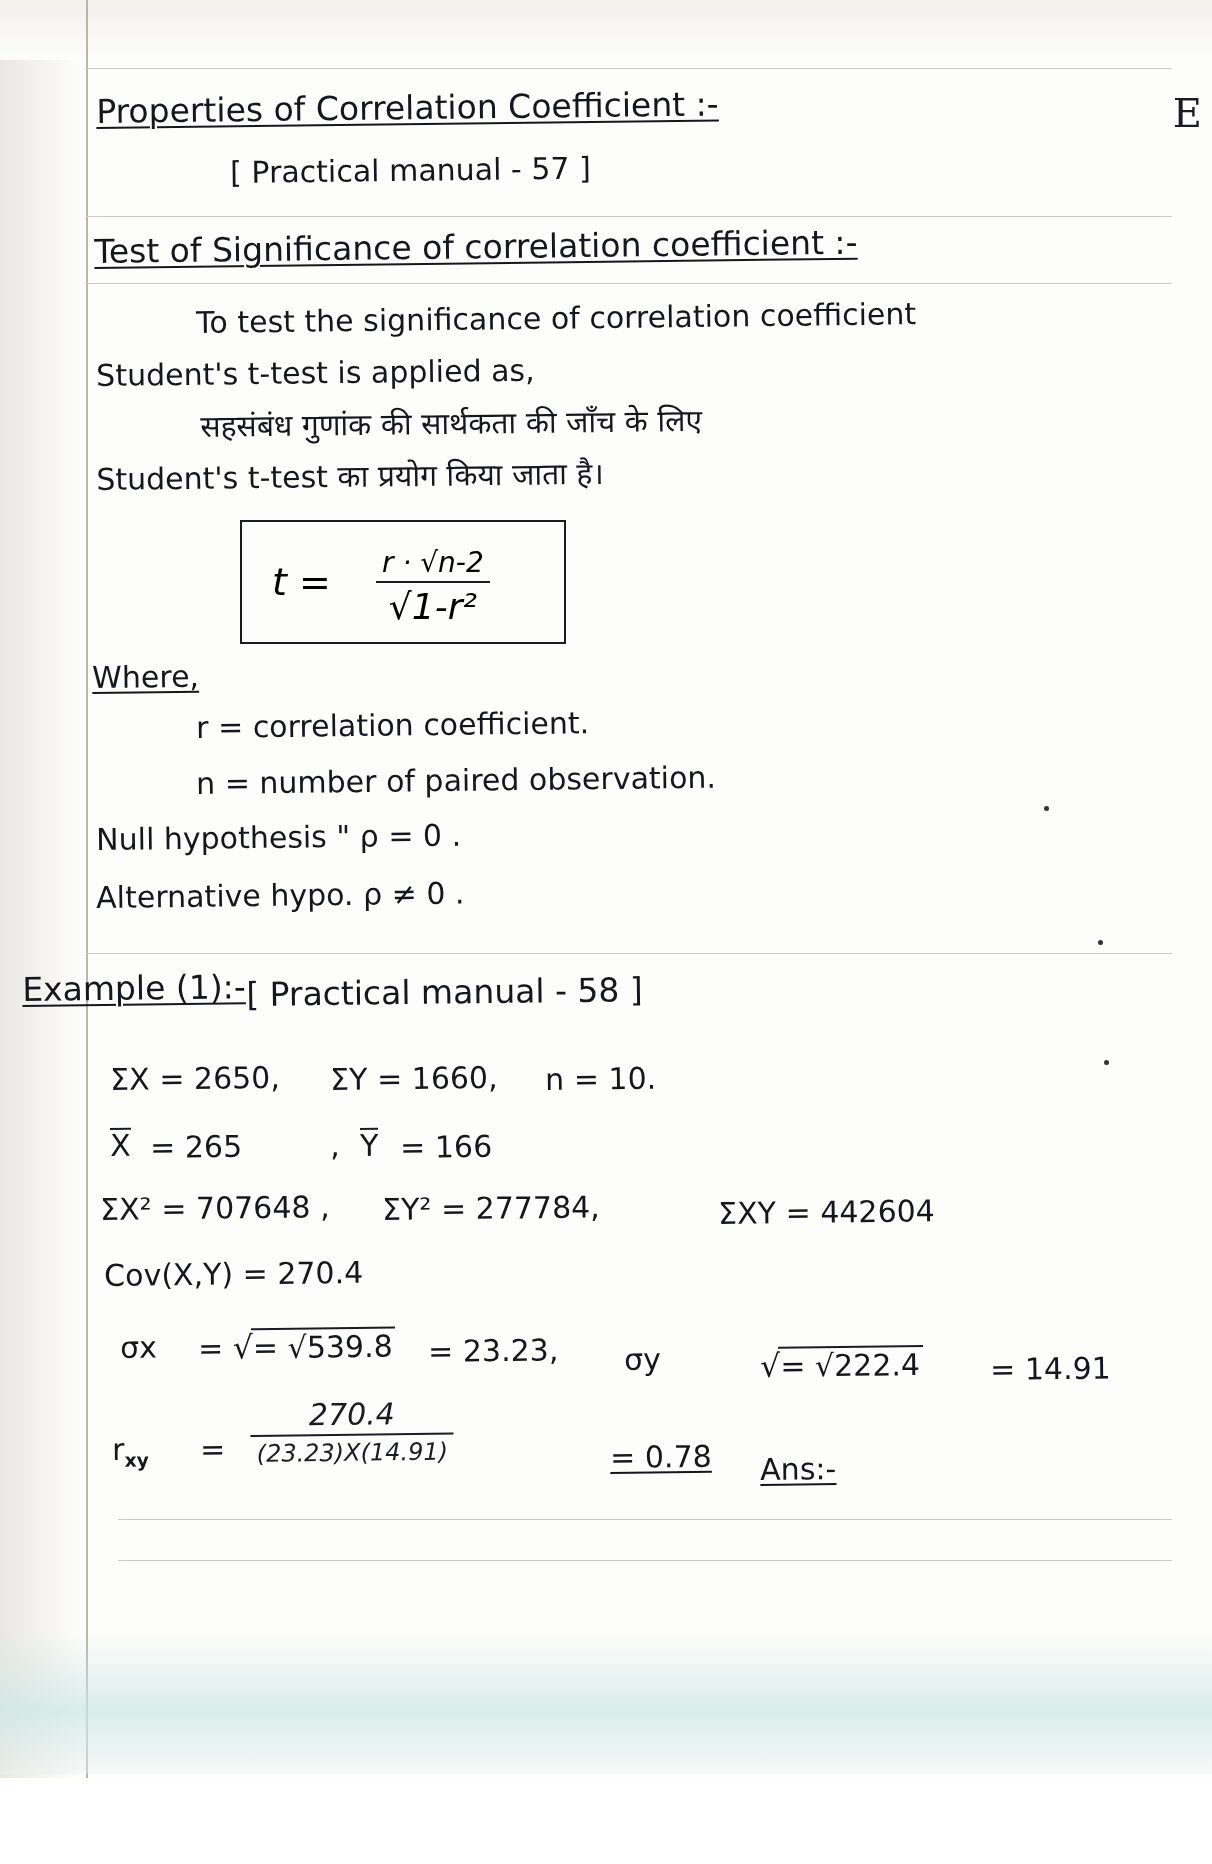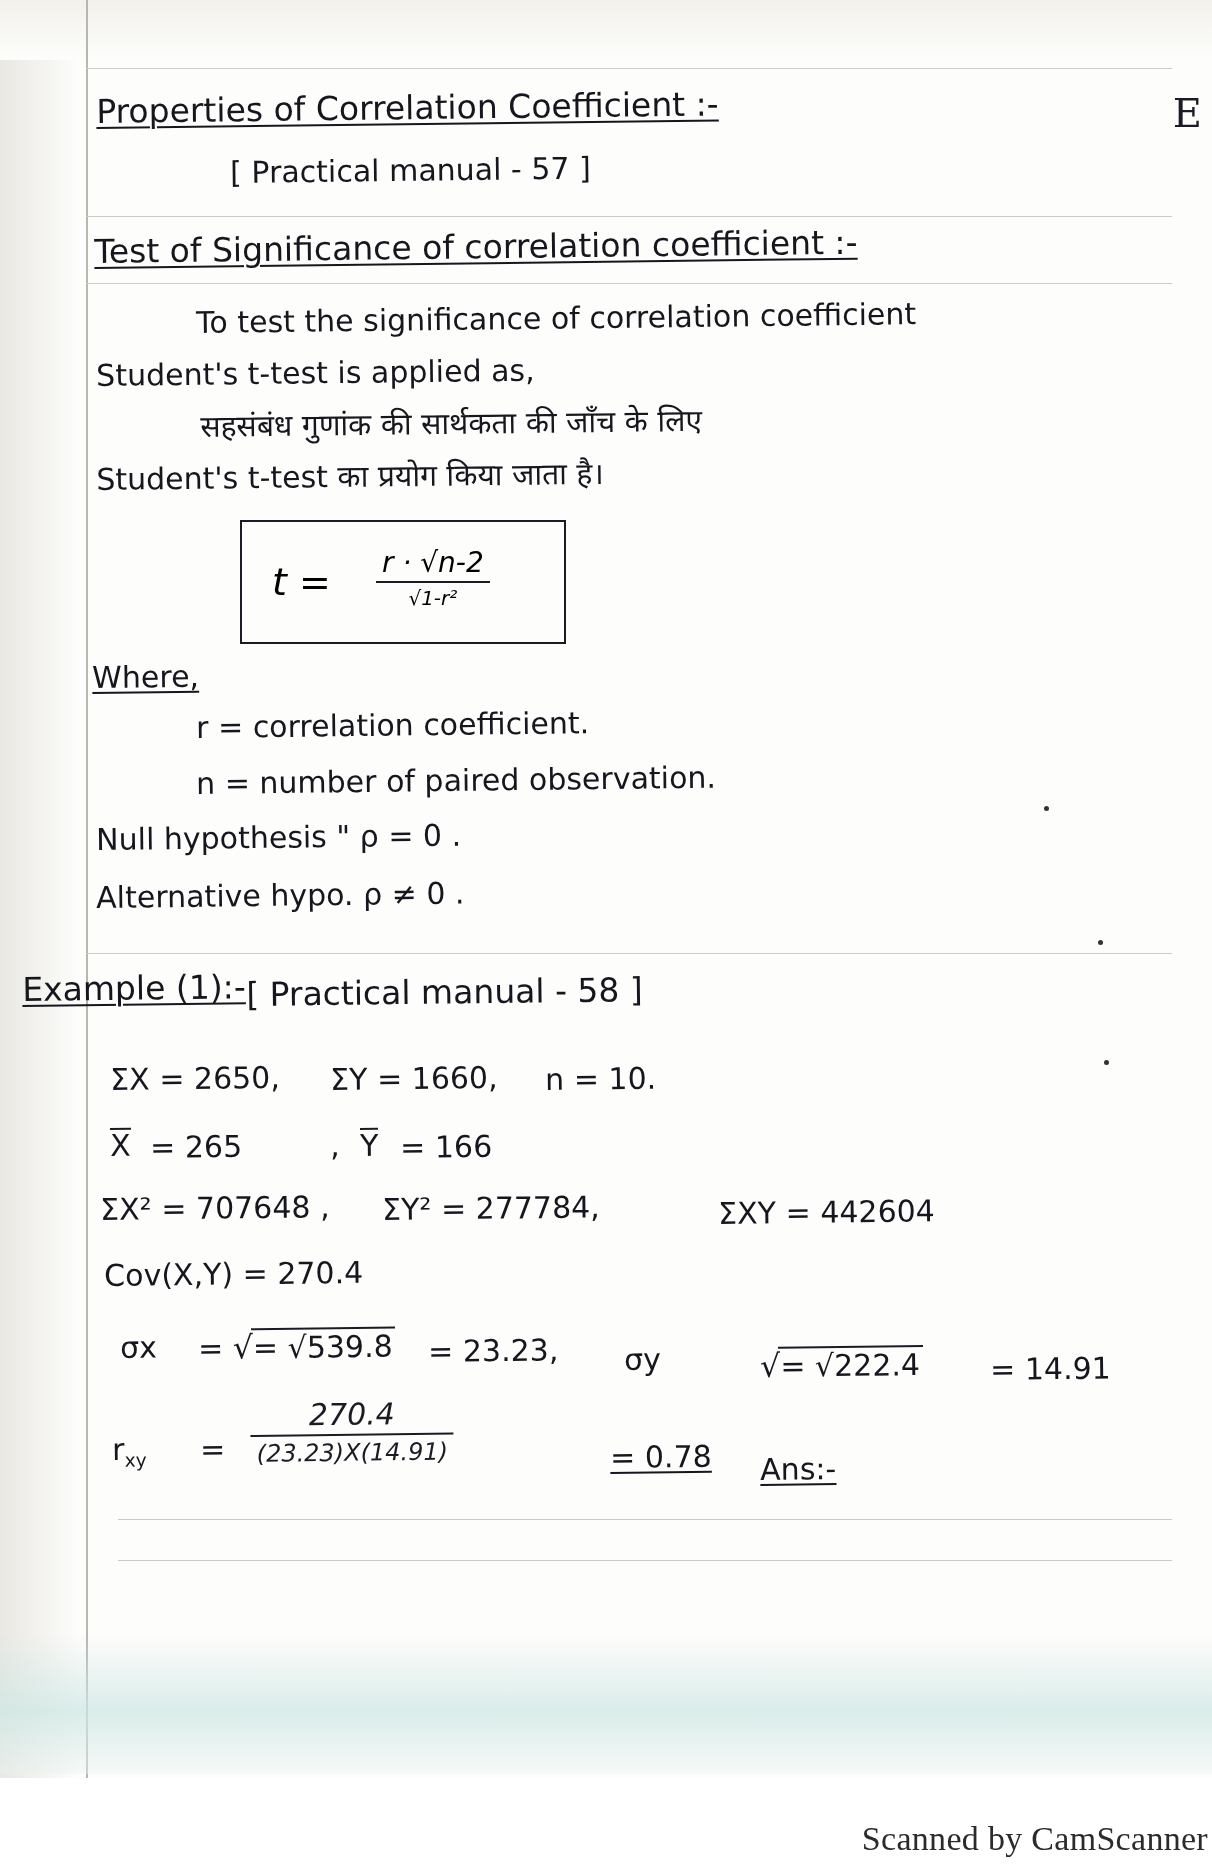--- a/index.html
+++ b/index.html
@@ -86,32 +86,32 @@
   }
   .frac .num {
     display: block;
     padding: 0 6px 2px 6px;
     border-bottom: 2px solid #1b1b25;
     font-size: 28px;
   }
   .frac .den {
     display: block;
     padding: 3px 6px 0 6px;
-    font-size: 20px;
+    font-size: 36px;
   }
   .sqrt {
     border-top: 2px solid #1b1b25;
     padding: 0 3px 0 2px;
     margin-left: -2px;
   }
   .radical::before {
     content: "√";
     font-size: 1.05em;
   }
-  sub.ix { font-size: 0.62em; vertical-align: sub; }
+  sub.ix { font-size: 0.62em; vertical-align: sub; font-weight: bold; }
 
   .overline {
     border-top: 2px solid #1b1b25;
     padding-top: 1px;
     display: inline-block;
     line-height: 1.0;
   }
 
   
   .edge-mark {
@@ -247,14 +247,13 @@
 
   <div class="hw med t2 ink u" style="left:760px; top:1452px;">Ans:-</div>
 
   <div class="edge-mark" style="right:10px; top:90px;">E</div>
   <div class="tick-dot" style="left:1044px; top:806px;"></div>
   <div class="tick-dot" style="left:1098px; top:940px;"></div>
   <div class="tick-dot" style="left:1104px; top:1060px;"></div>
 
   <div class="scan-shade-bottom"></div>
   <div class="footer-bar"></div>
-  <div class="scanned-by">Scanned by CamScanner</div>
 </div>
 
 </body></html>

